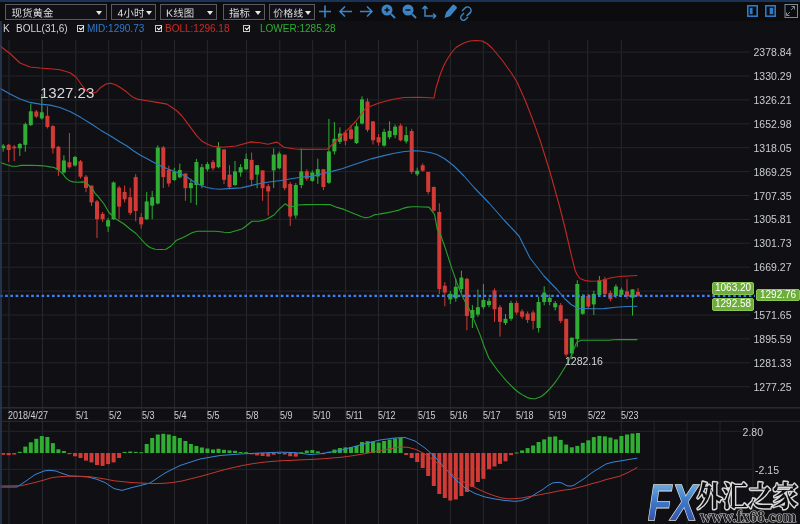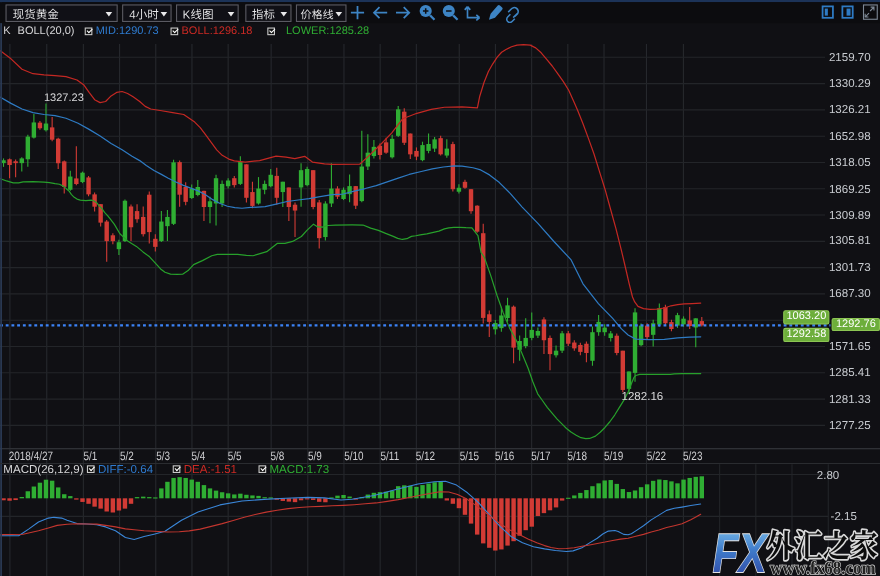--- a/index.html
+++ b/index.html
@@ -494,42 +494,42 @@
     <rect x="26.8" y="3.8" width="9.4" height="10.4" fill="none" stroke="#2e7bc4" stroke-width="1.6"></rect>
     <rect x="30.6" y="5.8" width="3.6" height="6.4" fill="#2e7bc4"></rect>
     <g stroke="#8a96a4" stroke-width="1" fill="none" opacity="0.9">
       <rect x="46" y="2.5" width="12.5" height="13"></rect>
       <path d="M52.5 4.5 L55.5 4.5 L55.5 7.5 M55.5 4.5 L52 8 M50.5 13.5 L47.5 13.5 L47.5 10.5 M47.5 13.5 L51 10"></path>
     </g>
   </svg>
 </div>
 <div class="legend">
   <span style="left:3px">K</span>
-      <span style="left:16px">BOLL(20,0)</span>
+      <span style="left:16px">BOLL(31,6)</span>
   <div class="cb" style="left:77px"></div>
       <span style="left:87px;color:#2e7bd0">MID:1290.73</span>
   <div class="cb" style="left:155px"></div>
       <span style="left:165px;color:#cc2a24">BOLL:1296.18</span>
   <div class="cb" style="left:243px"></div>
       <span style="left:260px;color:#2fae33">LOWER:1285.28</span>
 </div>
-<div style="position:absolute;left:40px;top:84px;font-size:10px;color:#d8d8da">1327.23</div>
+<div style="position:absolute;left:40px;top:84px;font-size:15px;color:#d8d8da">1327.23</div>
 <div style="position:absolute;left:565px;top:355px;font-size:10.5px;color:#d8d8da">1282.16</div>
-<div class="yl" style="top:46px">2159.70</div>
+<div class="yl" style="top:46px">2378.84</div>
     <div class="yl" style="top:70px">1330.29</div>
     <div class="yl" style="top:94px">1326.21</div>
     <div class="yl" style="top:118px">1652.98</div>
     <div class="yl" style="top:142px">1318.05</div>
     <div class="yl" style="top:166px">1869.25</div>
-    <div class="yl" style="top:190px">1309.89</div>
+    <div class="yl" style="top:190px">1707.35</div>
     <div class="yl" style="top:213px">1305.81</div>
     <div class="yl" style="top:237px">1301.73</div>
-    <div class="yl" style="top:261px">1687.30</div>
+    <div class="yl" style="top:261px">1669.27</div>
     <div class="yl" style="top:309px">1571.65</div>
-    <div class="yl" style="top:333px">1285.41</div>
+    <div class="yl" style="top:333px">1895.59</div>
     <div class="yl" style="top:357px">1281.33</div>
     <div class="yl" style="top:381px">1277.25</div>
 <div class="tl" style="left:8px">2018/4/27</div>
     <div class="tl" style="left:76px">5/1</div>
     <div class="tl" style="left:109px">5/2</div>
     <div class="tl" style="left:142px">5/3</div>
     <div class="tl" style="left:174px">5/4</div>
     <div class="tl" style="left:207px">5/5</div>
     <div class="tl" style="left:246px">5/8</div>
     <div class="tl" style="left:280px">5/9</div>
@@ -539,29 +539,20 @@
     <div class="tl" style="left:418px">5/15</div>
     <div class="tl" style="left:450px">5/16</div>
     <div class="tl" style="left:483px">5/17</div>
     <div class="tl" style="left:516px">5/18</div>
     <div class="tl" style="left:549px">5/19</div>
     <div class="tl" style="left:588px">5/22</div>
     <div class="tl" style="left:621px">5/23</div>
 <div class="badge" style="left:712px;top:282px">1063.20</div>
 <div class="badge" style="left:712px;top:298px">1292.58</div>
 <div class="badge" style="left:756px;top:288.5px;padding:0 3px">1292.76</div>
-<div class="legend" style="top:420px;height:13px;font-size:10.5px">
-  <span style="left:3px">MACD(26,12,9)</span>
-  <div class="cb" style="left:79px"></div>
-      <span style="left:89px;color:#2e7bd0">DIFF:-0.64</span>
-  <div class="cb" style="left:157px"></div>
-      <span style="left:167px;color:#cc2a24">DEA:-1.51</span>
-  <div class="cb" style="left:235px"></div>
-      <span style="left:245px;color:#2fae33">MACD:1.73</span>
-</div>
 <div class="yl" style="top:426px;right:37px">2.80</div>
 <div class="yl" style="top:464px;right:21px">-2.15</div>
 <svg width="160" height="54" viewBox="0 0 160 54" style="position:absolute;left:642px;top:470px">
   <defs>
         <linearGradient id="fxg" x1="0" y1="0" x2="0" y2="1">
     <stop offset="0" stop-color="#82c7ee"></stop>
           <stop offset="0.45" stop-color="#3f7bca"></stop>
           <stop offset="1" stop-color="#2c3e9e"></stop>
   </linearGradient>
       </defs>

